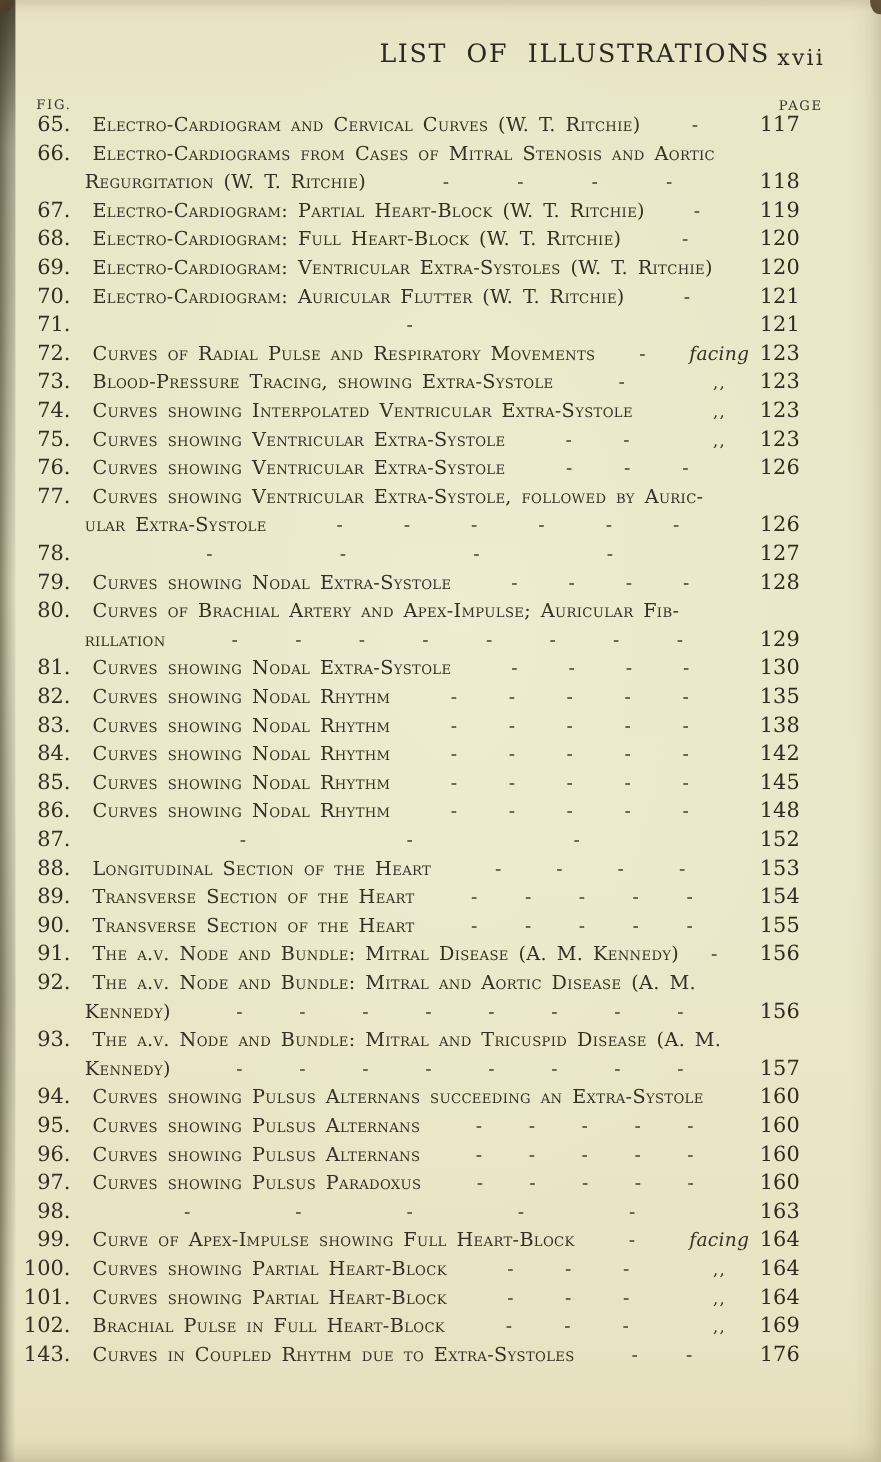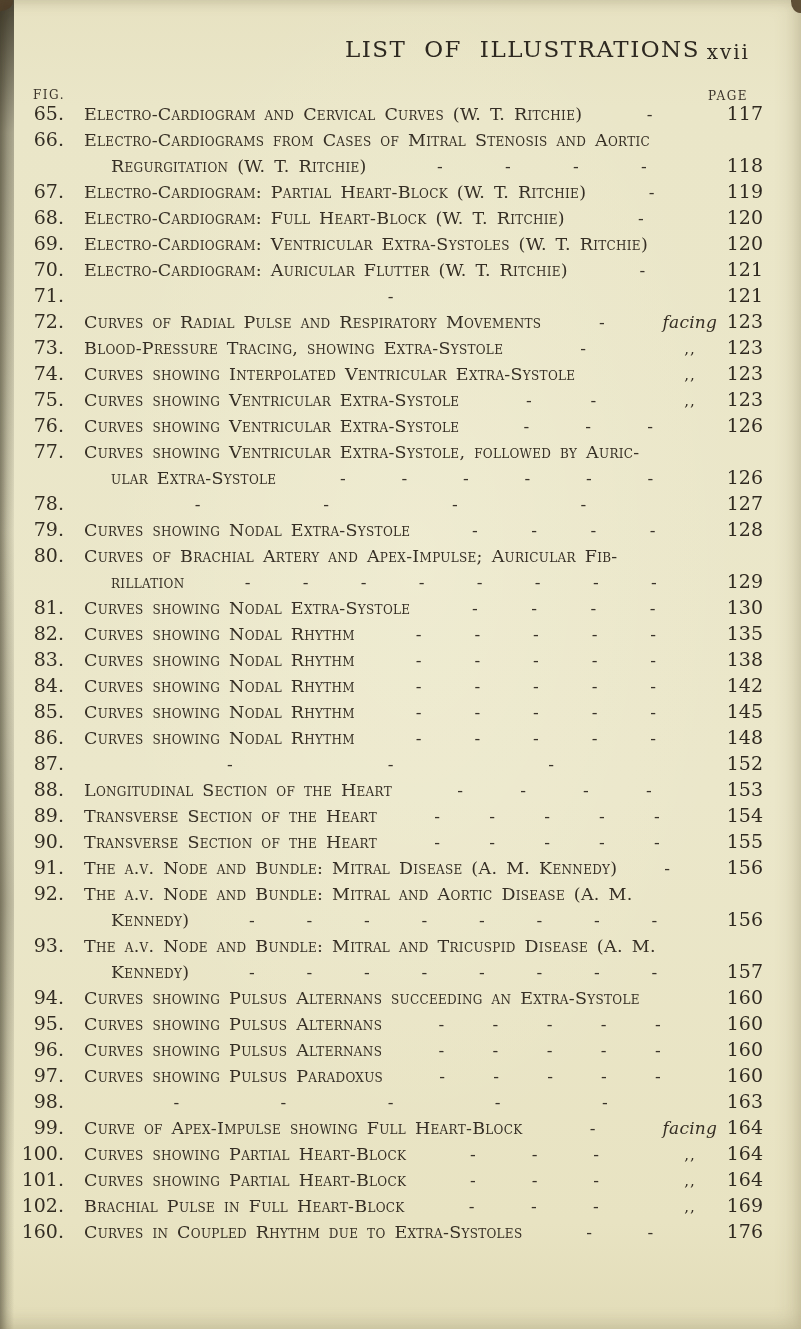--- a/index.html
+++ b/index.html
@@ -25,27 +25,27 @@
   .corner.tr{right:0;top:0;width:10px;height:13px;background:#44331f;border-radius:0 0 0 90%;opacity:.85;}
 
   h1{position:absolute;top:36px;left:60px;width:640px;margin:0;
      font-size:23px;font-weight:normal;text-align:right;
      letter-spacing:1.5px;word-spacing:9px;color:#2d2820;}
   .folio{position:absolute;top:40px;right:51px;font-size:20px;letter-spacing:2px;color:#2d2820;}
 
   .fig-label{position:absolute;left:33px;top:88px;font-size:12px;letter-spacing:1.5px;color:#3a332a;}
   .page-label{position:absolute;right:53px;top:89px;font-size:12px;letter-spacing:1.5px;color:#3a332a;}
 
-  #toc{position:absolute;top:102px;left:0;right:0;padding-right:38px;}
+  #toc{position:absolute;top:102px;left:0;right:0;padding-right:74px;}
   .row{display:flex;align-items:baseline;height:26px;}
   .num{flex:0 0 64px;text-align:right;font-size:19px;color:#332d23;}
   .title{margin-left:20px;font-variant:small-caps;font-size:17.5px;
          letter-spacing:0.3px;word-spacing:3px;white-space:nowrap;
          flex:0 1 auto;min-width:0;color:#362f25;}
-  .cont .title{margin-left:47px;}
+  .cont .title{margin-left:13px;}
   .leader{flex:1 1 0;min-width:0;display:flex;justify-content:space-evenly;
           align-items:baseline;overflow:hidden;margin:0 8px;}
   .dash{font-size:17px;color:#3a332a;}
   .facing{flex:0 0 54px;text-align:center;font-size:15px;letter-spacing:1px;color:#362f25;}
   .facing.it{font-style:italic;font-size:17px;letter-spacing:0.2px;font-variant:normal;}
   .pagenum{flex:0 0 46px;text-align:right;font-size:19px;color:#2f2920;}
 </style>
 </head>
 <body>
 
@@ -483,21 +483,21 @@
         <span class="title">Brachial Pulse in Full Heart-Block</span>
         <div class="leader">
           <span class="dash">-</span>
           <span class="dash">-</span>
           <span class="dash">-</span>
         </div>
         <span class="facing">,,</span>
         <span class="pagenum">169</span>
       </div>
       <div class="row">
-        <span class="num">160.</span>
+        <span class="num">143.</span>
         <span class="title">Curves in Coupled Rhythm due to Extra-Systoles</span>
         <div class="leader">
           <span class="dash">-</span>
           <span class="dash">-</span>
         </div>
         <span class="pagenum">176</span>
       </div>
     </main>
 </div>
 

